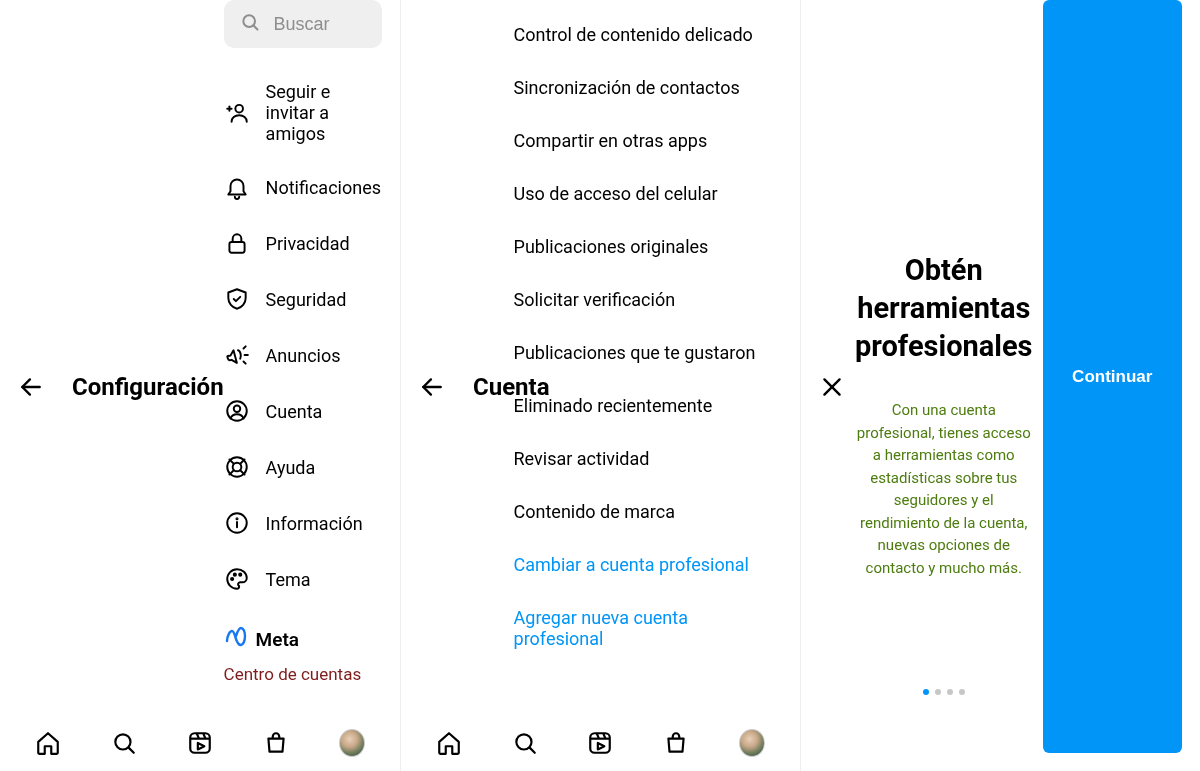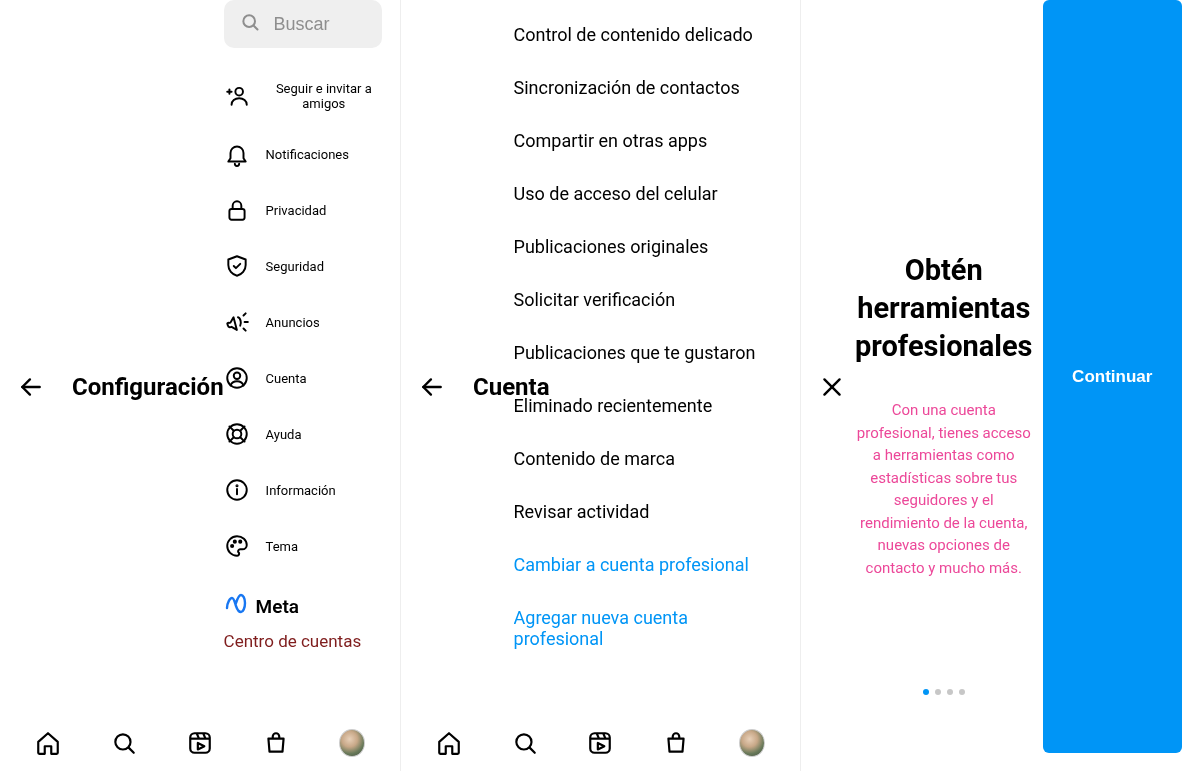--- a/index.html
+++ b/index.html
@@ -51,23 +51,22 @@
     outline: none;
     flex: 1;
   }
   .search-box input::placeholder { color: #8e8e8e; }
   .menu-list { display: flex; flex-direction: column; }
   .menu-item {
     display: flex;
     align-items: center;
     gap: 16px;
     padding: 15px 0;
-    font-size: 13px;
+    font-size: 18px;
     cursor: pointer;
-    text-align: center;
   }
   .menu-item .icon { width: 26px; height: 26px; display:flex; align-items:center; justify-content:center; }
   .meta-row {
     display: flex;
     align-items: center;
     gap: 8px;
     margin-top: 18px;
     font-size: 19px;
     font-weight: 600;
   }
@@ -92,21 +91,21 @@
     padding: 0 10px;
   }
   .panel3-title {
     font-size: 29px;
     font-weight: 700;
     line-height: 1.3;
     margin-bottom: 34px;
   }
   .panel3-desc {
     font-size: 15px;
-    color: #ec4899;
+    color: #4d7c0f;
     line-height: 1.5;
   }
   .dots {
     display: flex;
     gap: 6px;
     justify-content: center;
     margin-top: 110px;
   }
   .dot { width: 6px; height: 6px; border-radius: 50%; background: #c7c7c7; }
   .dot.active { background: #0095f6; }
@@ -319,22 +318,22 @@
   <div class="panel2-content">
     <div class="account-list">
       <div class="account-item">Control de contenido delicado</div>
       <div class="account-item">Sincronización de contactos</div>
       <div class="account-item">Compartir en otras apps</div>
       <div class="account-item">Uso de acceso del celular</div>
       <div class="account-item">Publicaciones originales</div>
       <div class="account-item">Solicitar verificación</div>
       <div class="account-item">Publicaciones que te gustaron</div>
       <div class="account-item">Eliminado recientemente</div>
+      <div class="account-item">Revisar actividad</div>
       <div class="account-item">Contenido de marca</div>
-      <div class="account-item">Revisar actividad</div>
       <div class="account-item link-blue">Cambiar a cuenta profesional</div>
       <div class="account-item link-blue">Agregar nueva cuenta profesional</div>
     </div>
   </div>
   <div class="bottom-nav">
     <span class="nav-icon">
         <svg width="26" height="26" viewBox="0 0 24 24" fill="none" stroke="#000" stroke-width="2" stroke-linejoin="round">
           <path d="M3 11l9-8 9 8v10a1 1 0 01-1 1h-5v-7h-6v7H4a1 1 0 01-1-1z"></path>
         </svg>
       </span>

